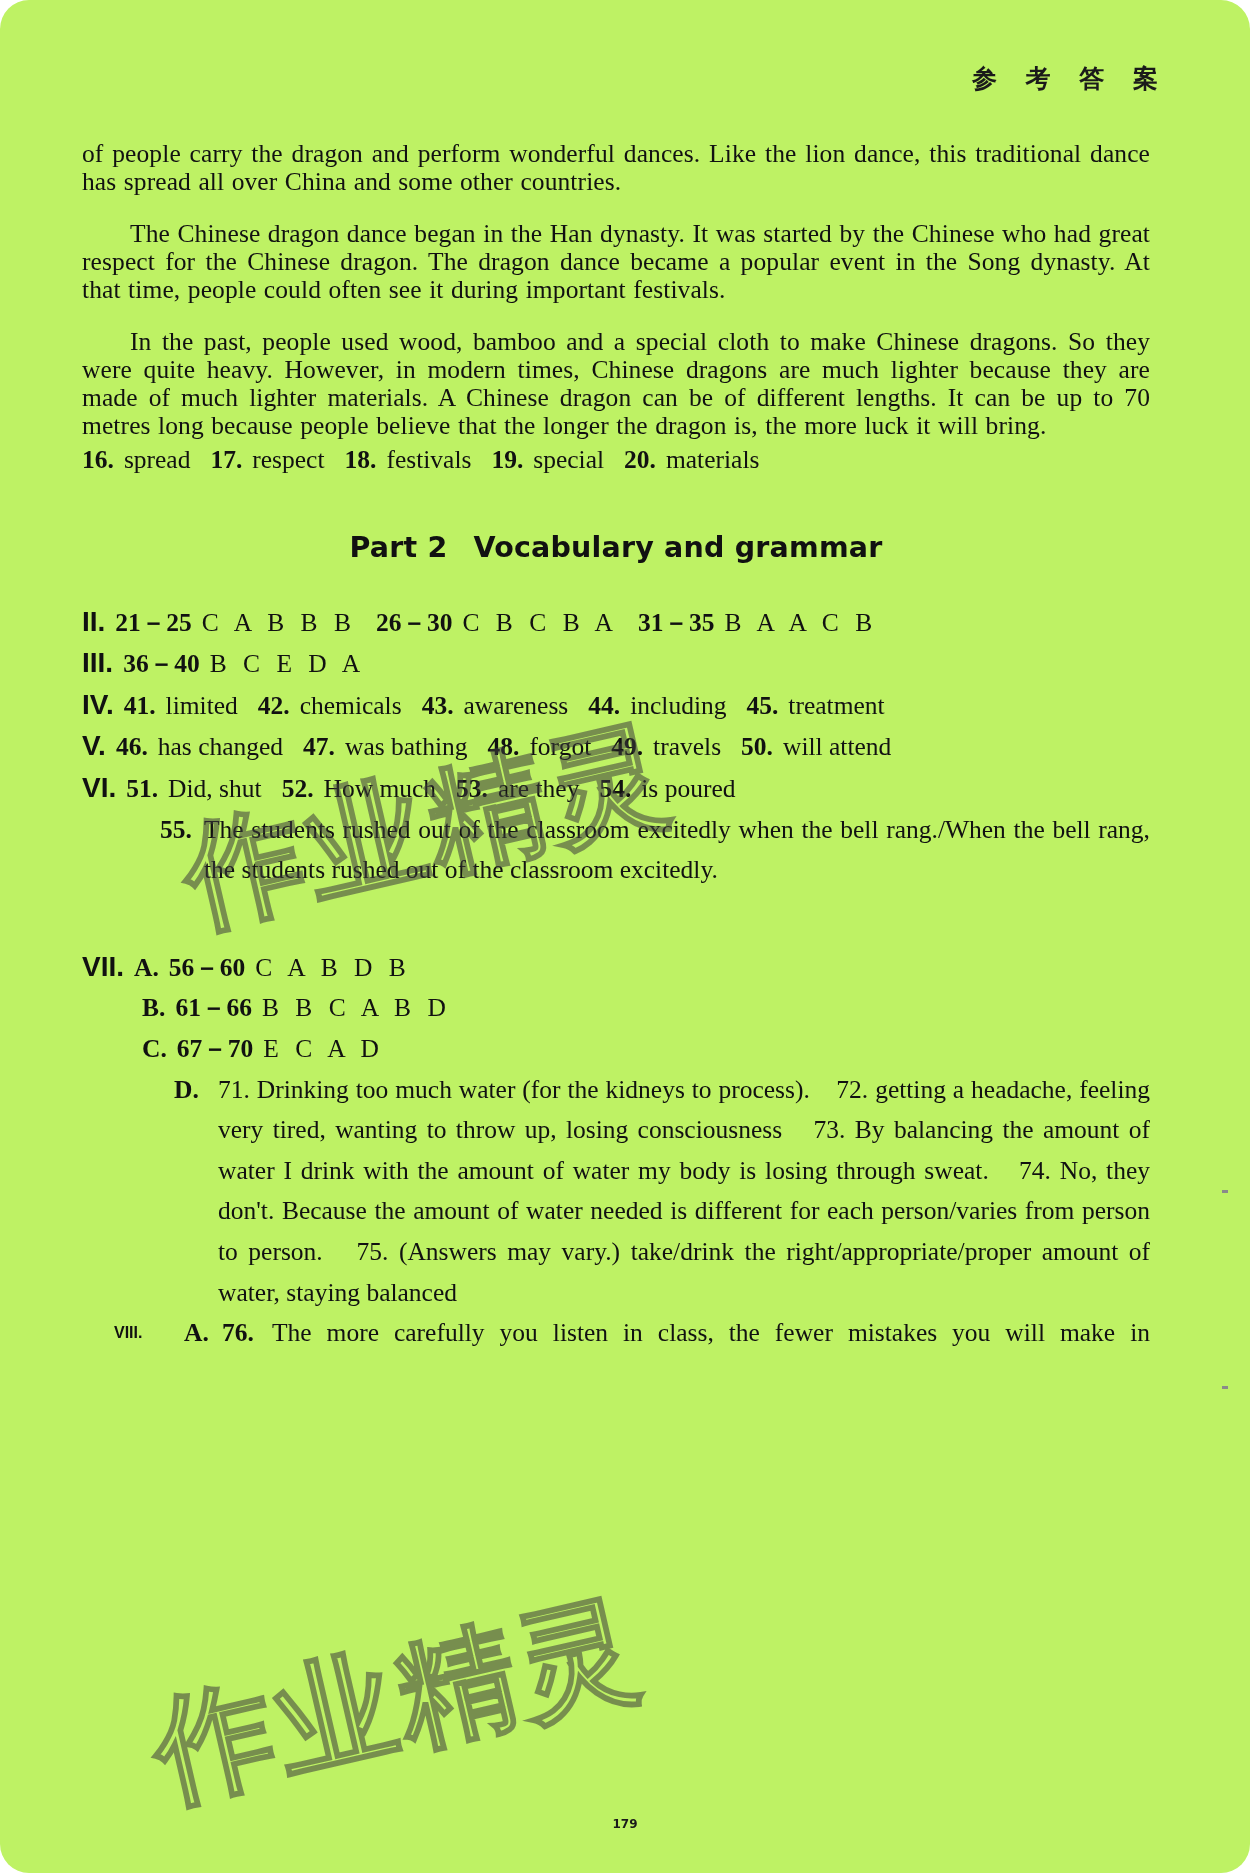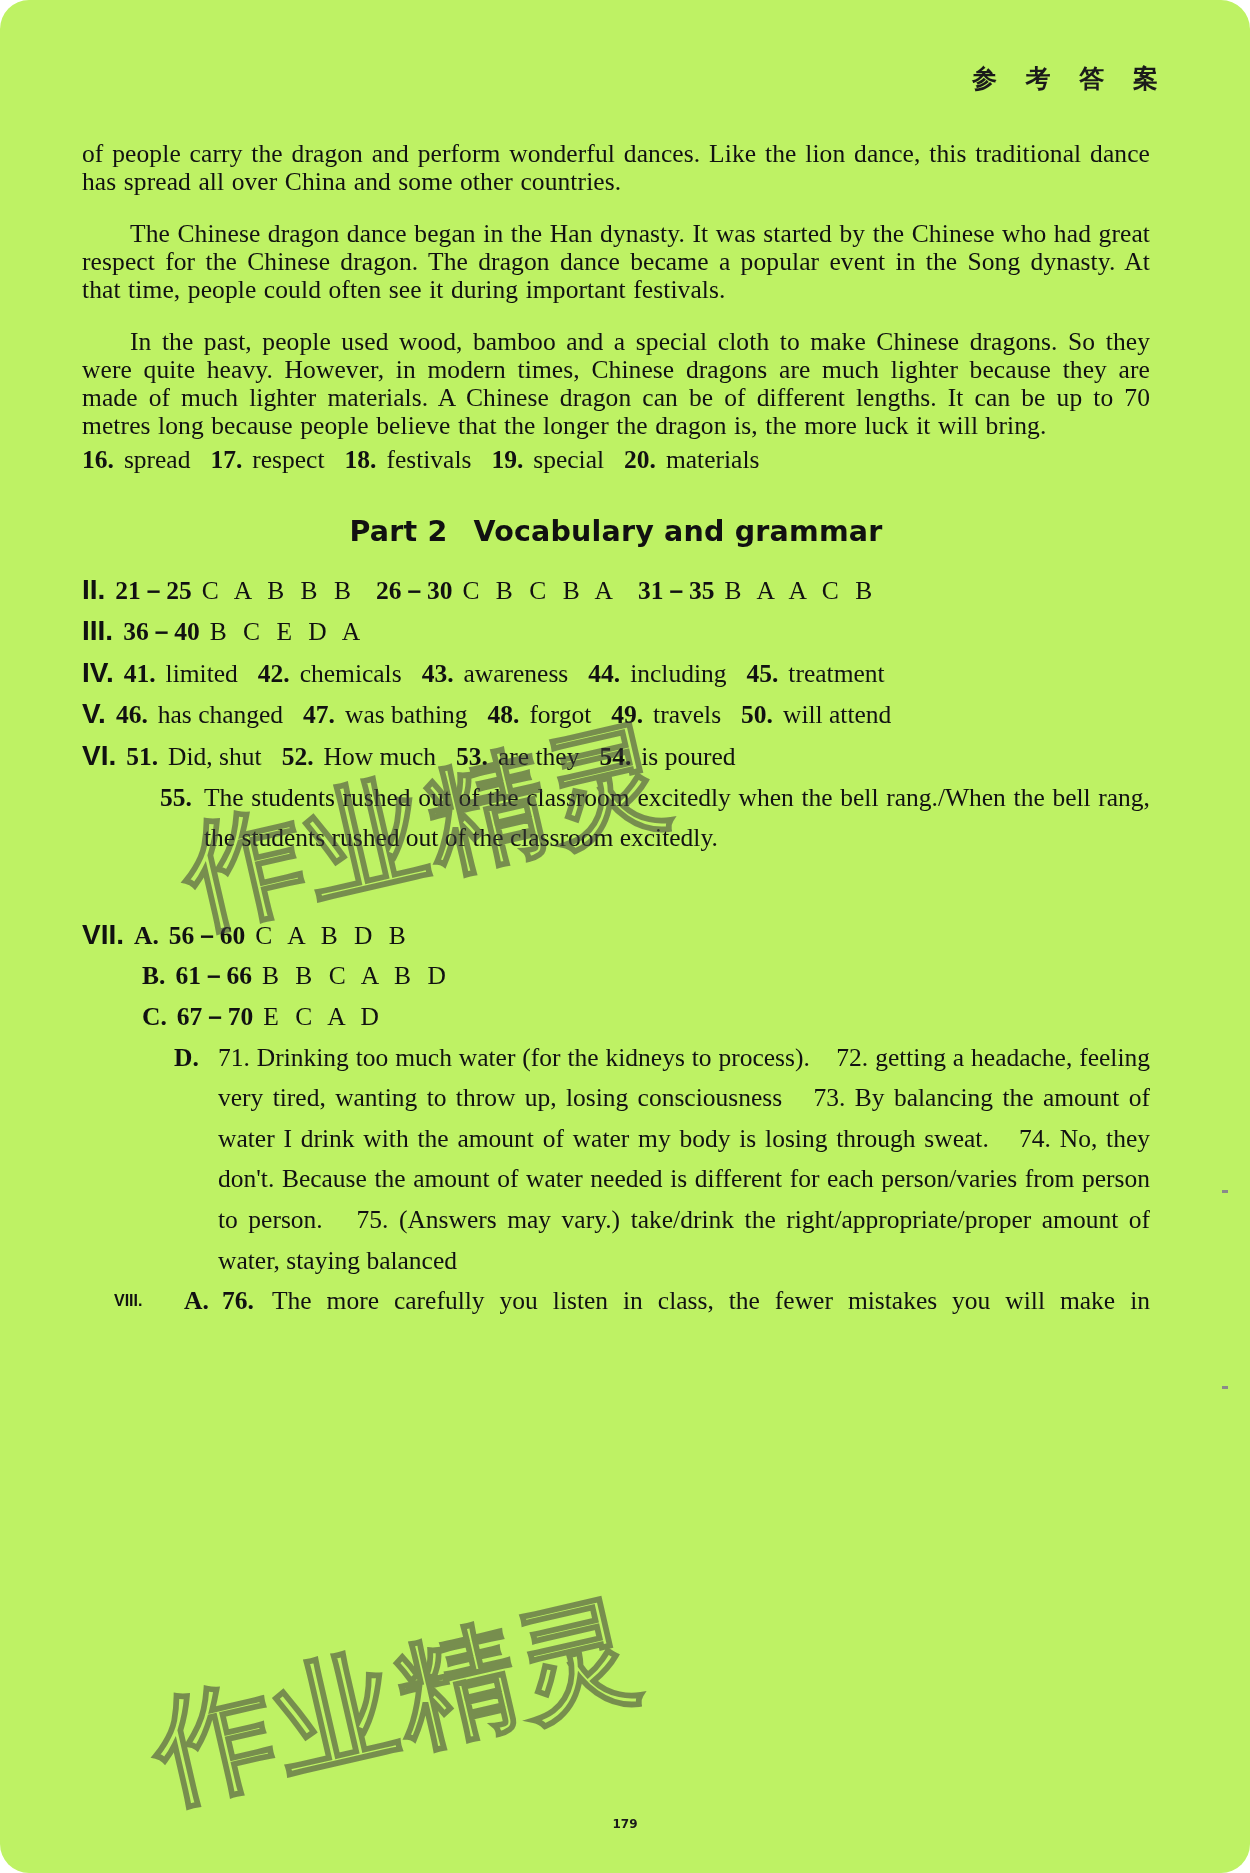--- a/index.html
+++ b/index.html
@@ -94,21 +94,21 @@
     text-align: justify;
     text-align-last: left;
   }
 
   
   .part-heading {
     font-family: "DejaVu Sans", "Liberation Sans", sans-serif;
     font-weight: 700;
     font-size: 28.5px;
     text-align: center;
-    margin: 0;
+    margin: 16px;
     letter-spacing: 0.2px;
   }
   .part-heading .gapspan { display: inline-block; width: 26px; }
 
   
   .page-number {
     position: absolute;
     left: 0;
     right: 0;
     bottom: 42px;

